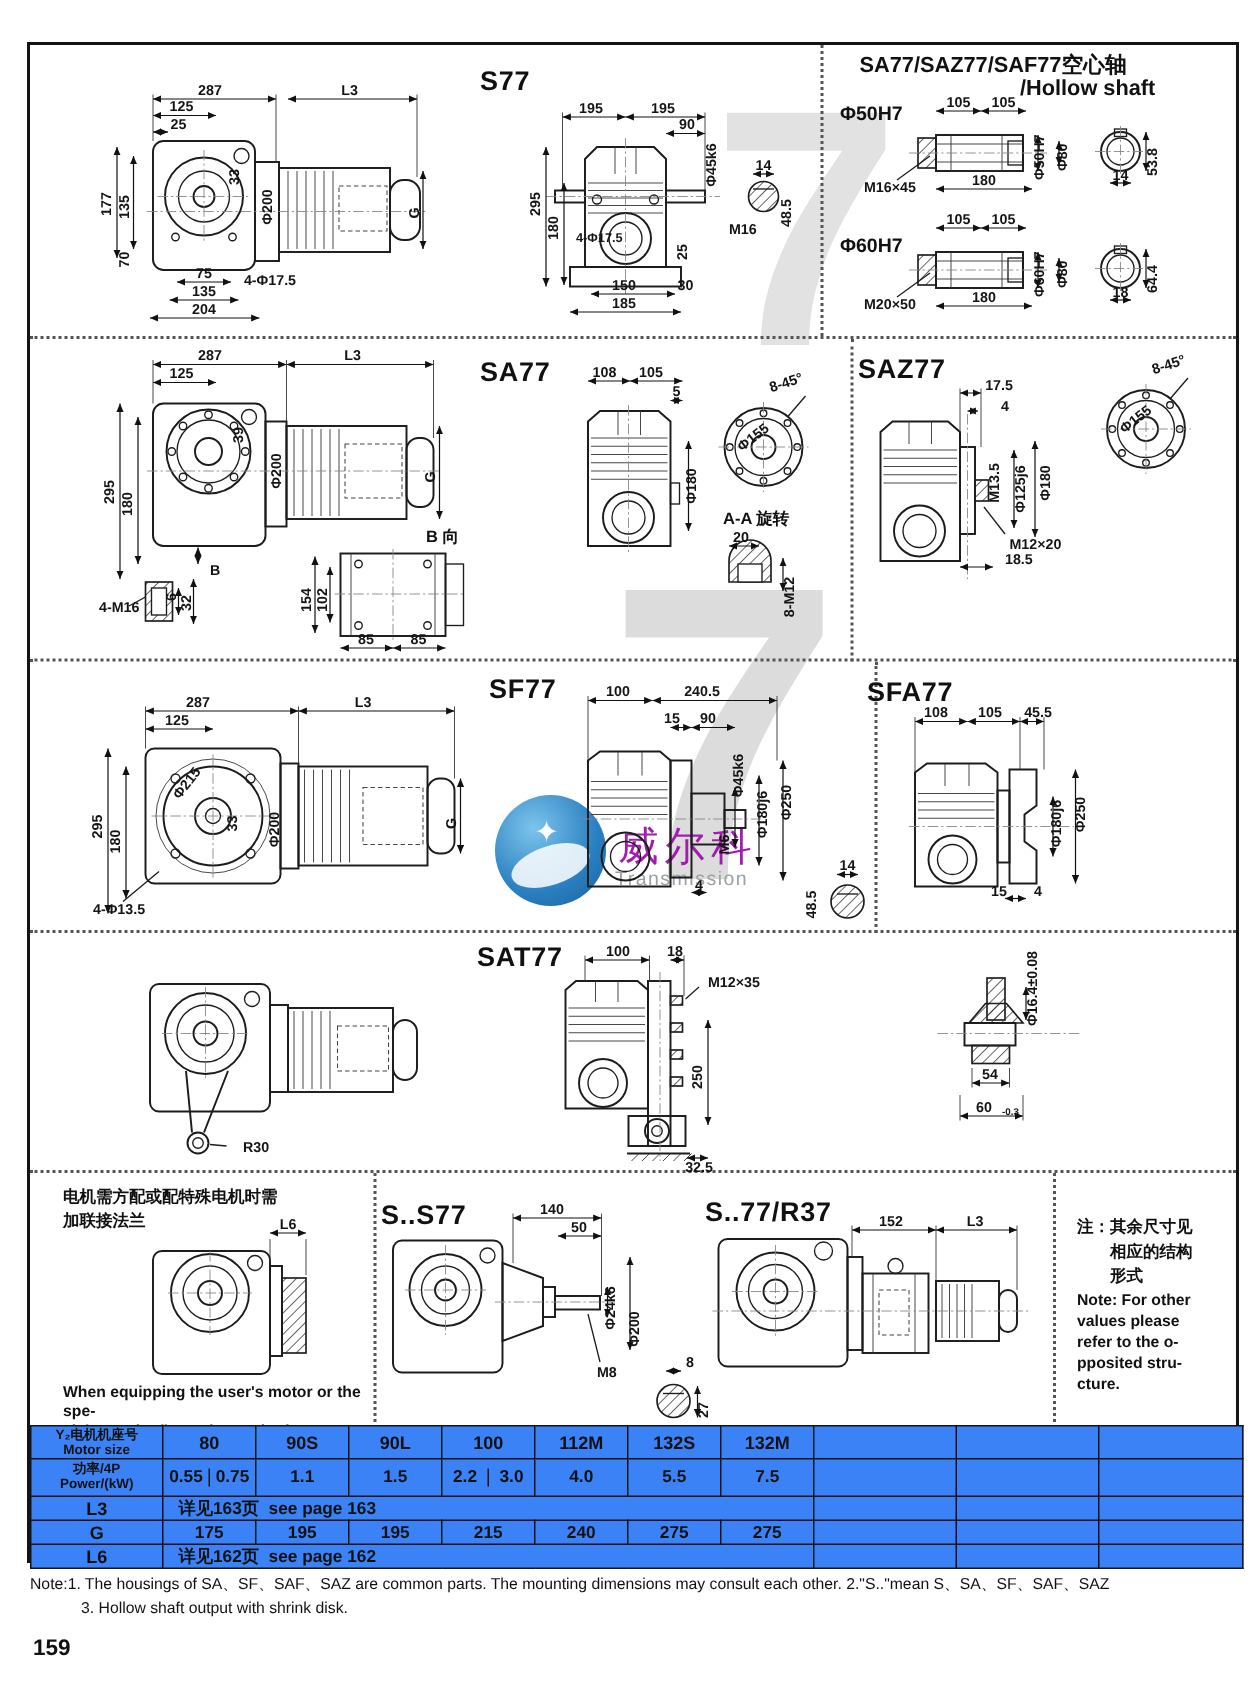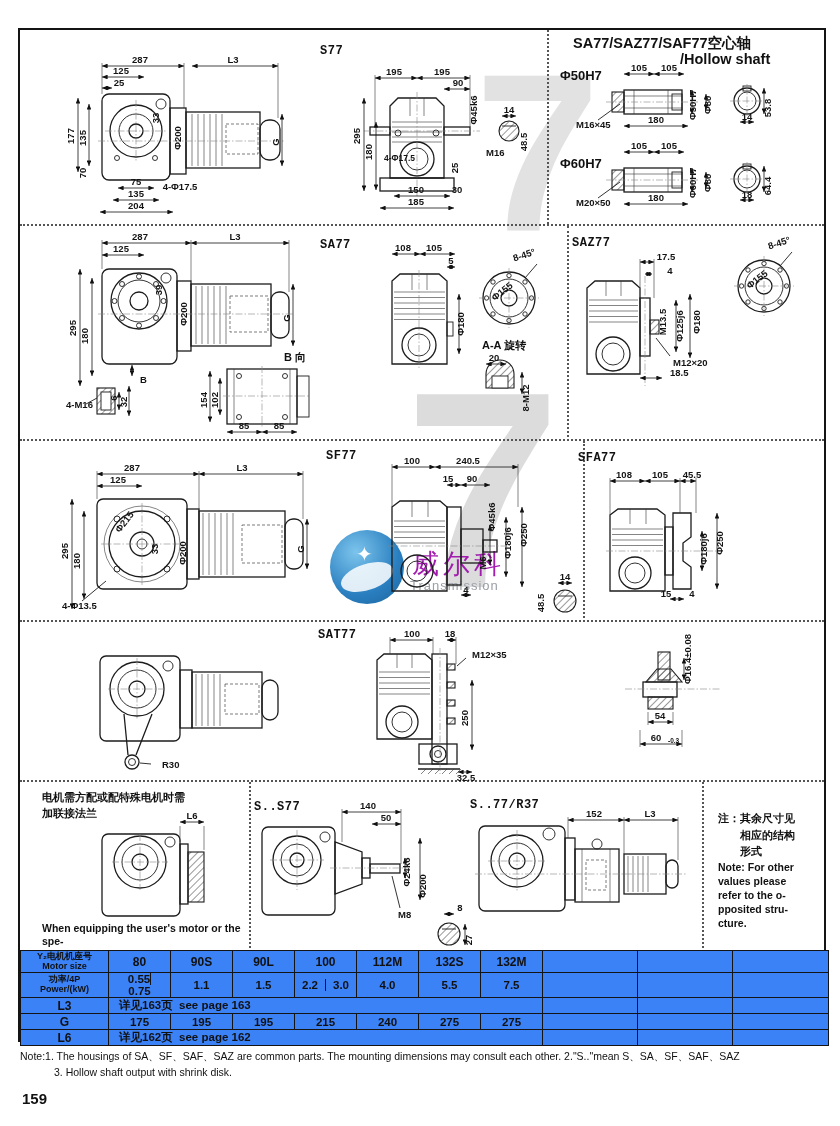--- a/index.html
+++ b/index.html
@@ -3,21 +3,21 @@
 <meta charset="utf-8">
 <style>
   html,body{margin:0;padding:0;background:#fff;}
   .page{position:relative;width:840px;height:1126px;background:#fff;overflow:hidden;
         font-family:"Liberation Sans",sans-serif;color:#111;}
   .frame{position:absolute;left:18px;top:28px;width:808px;height:1014px;border:2px solid #141414;box-sizing:border-box;background:#fff;}
   .sec{position:absolute;left:0;width:804px;overflow:hidden;}
   .sec svg{position:absolute;left:0;top:0;z-index:2;}
   .hsep{border-top:2px dotted #555;}
   .vsep{position:absolute;top:0;width:0;border-left:2px dotted #555;z-index:1;}
-  .ttl{position:absolute;font-weight:bold;font-size:12px;letter-spacing:.5px;z-index:3;font-family:Liberation Mono, monospace;}
+  .ttl{position:absolute;font-weight:bold;font-size:18px;letter-spacing:.5px;z-index:3;}
   .ttl-cn{position:absolute;font-weight:bold;font-size:14.5px;z-index:3;}
   .cjk{position:absolute;font-size:11px;font-weight:bold;z-index:3;}
   svg text{font:bold 9.5px "Liberation Sans",sans-serif;fill:#141414;text-anchor:middle;}
   svg text.ts{text-anchor:start;}
   svg text.sm{font-size:6.5px;}
   .ln{fill:none;stroke:#1c1c1c;stroke-width:1.3;}
   .l2{fill:none;stroke:#1c1c1c;stroke-width:0.9;}
   .tn{fill:none;stroke:#333;stroke-width:0.6;}
   .cl{fill:none;stroke:#888;stroke-width:0.6;stroke-dasharray:7 2 1.5 2;}
   .dsh{fill:none;stroke:#444;stroke-width:0.7;stroke-dasharray:3 2;}
@@ -728,21 +728,21 @@
         <td></td>
             <td></td>
             <td></td>
       </tr>
       <tr style="height:24px">
         <td class="lab">
           <div>功率/4P</div>
           <div>Power/(kW)</div>
         </td>
         <td>
-              <div class="split" style="height:24px;flex-direction:column;">
+              <div class="split" style="height:24px;">
                 <span>0.55</span>
                 <span>0.75</span>
               </div>
             </td>
         <td>1.1</td>
         <td>1.5</td>
         <td>
               <div class="split" style="height:24px;">
                 <span>2.2</span>
                 <span>3.0</span>

